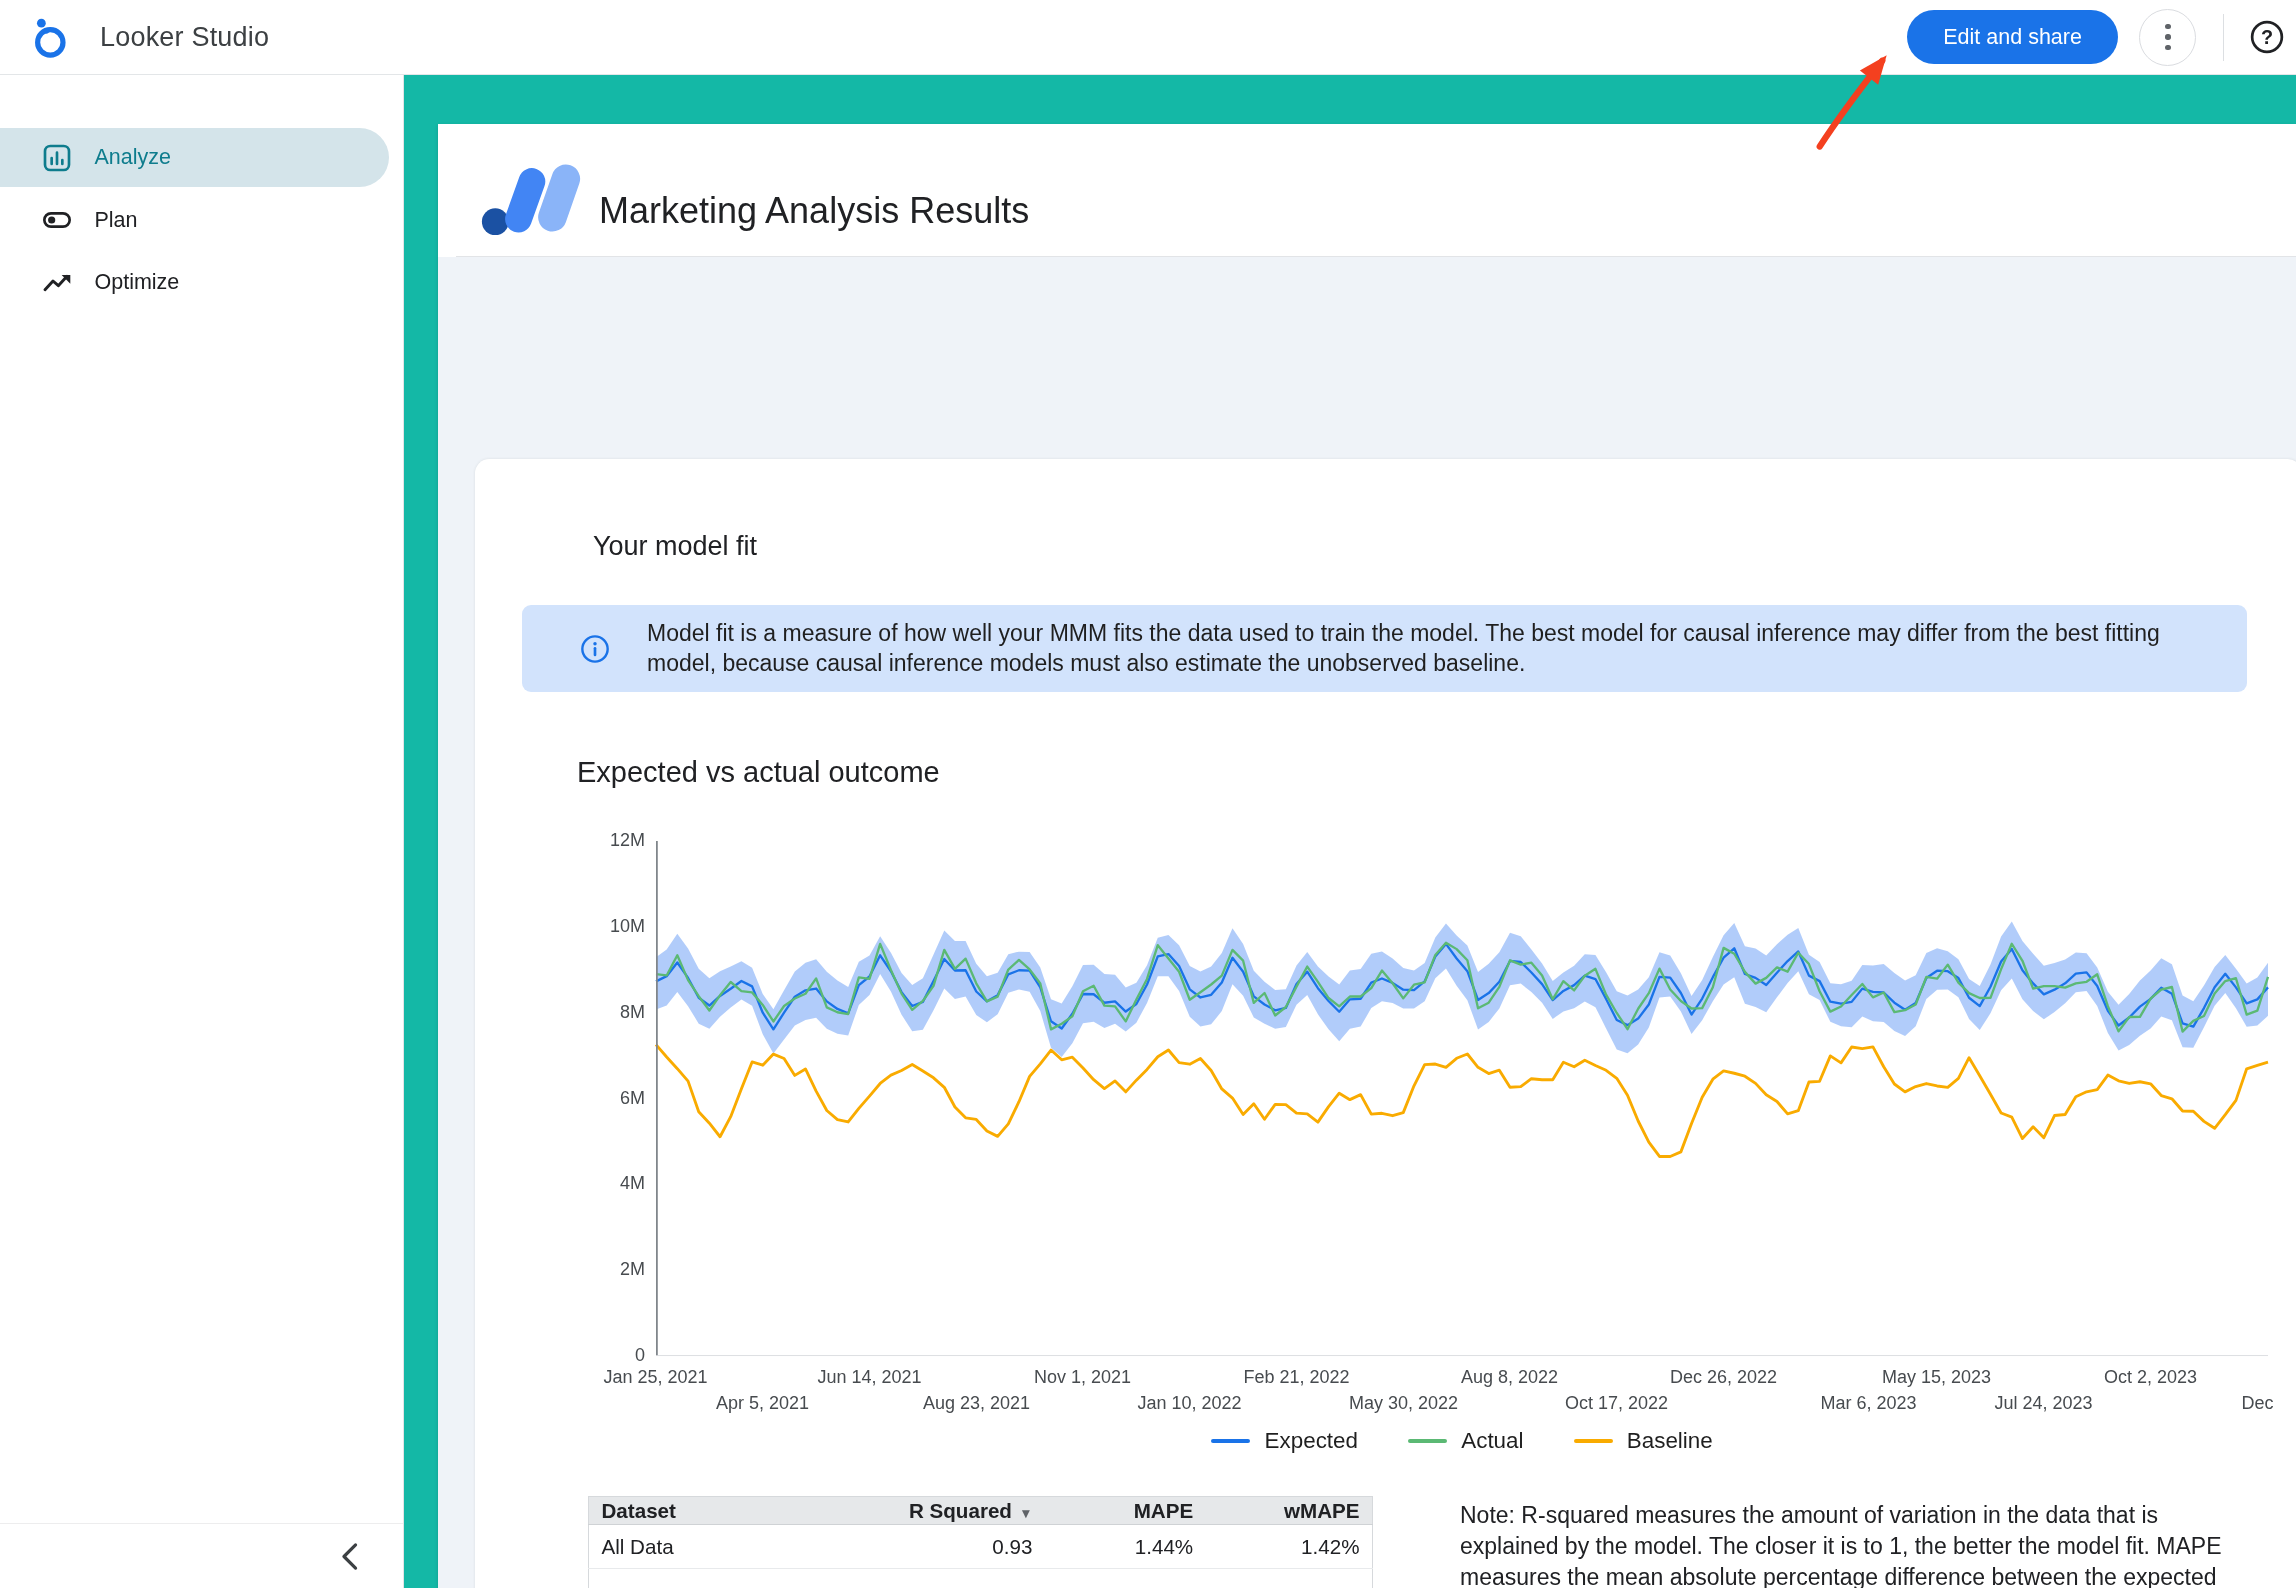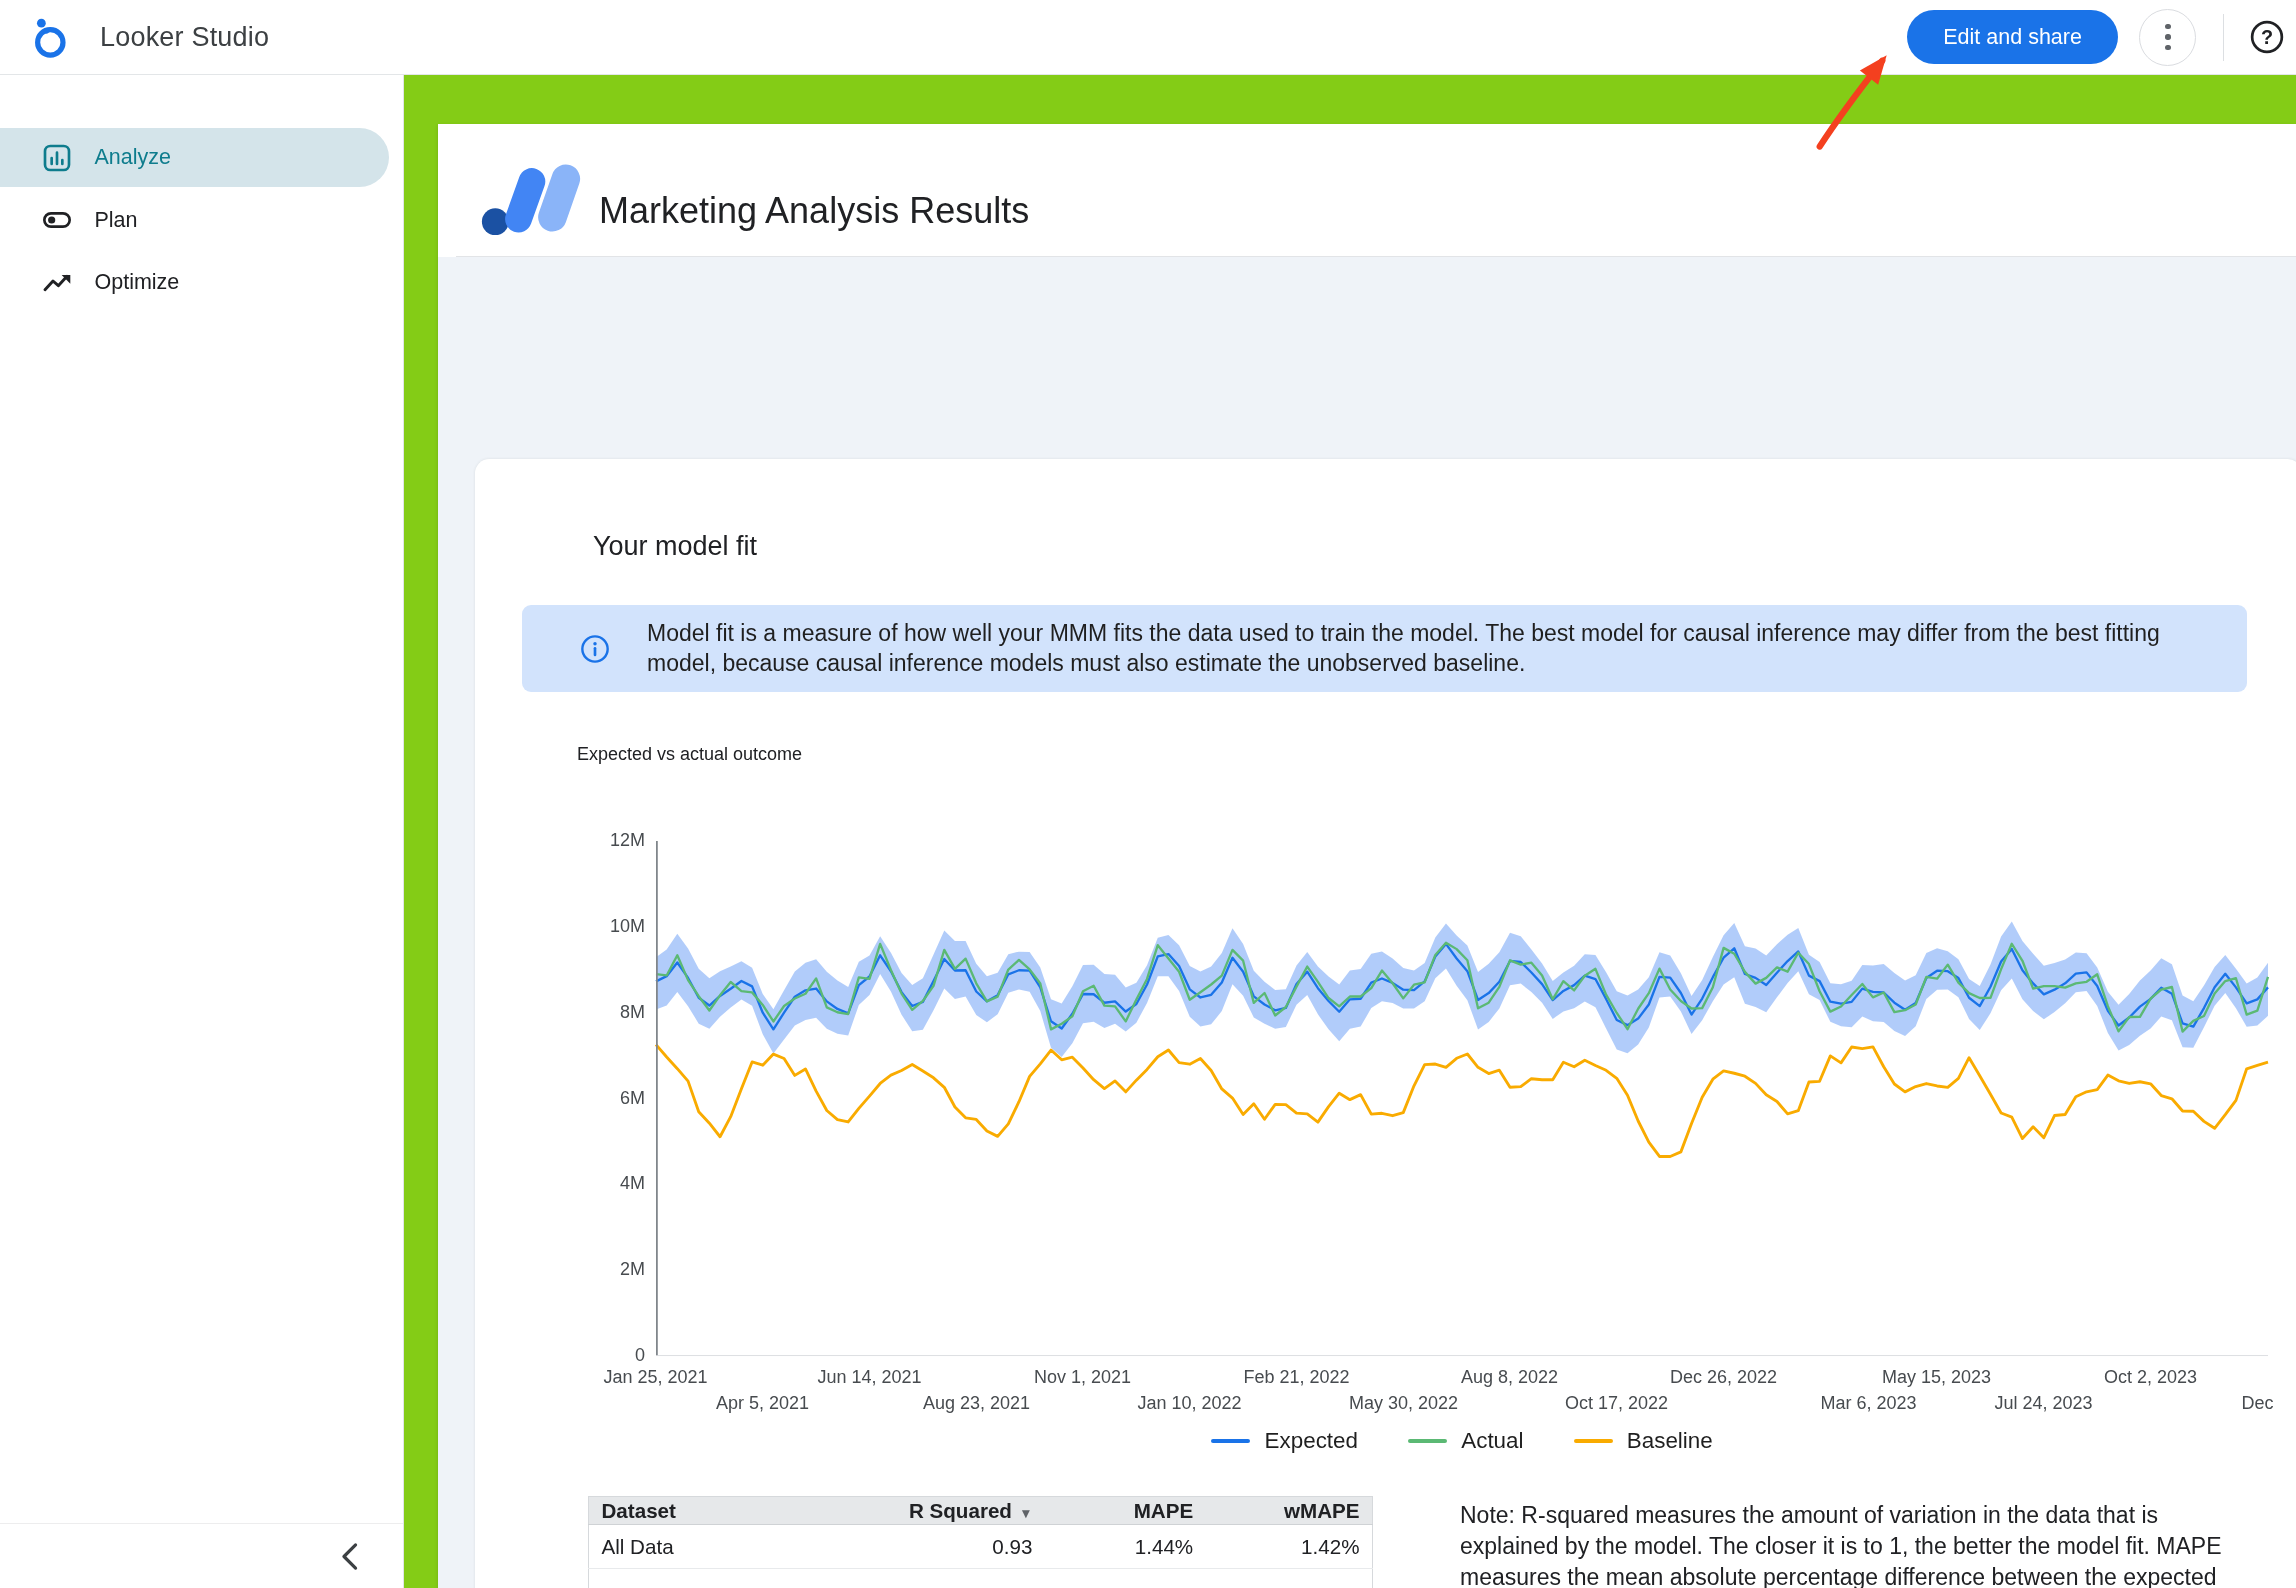--- a/index.html
+++ b/index.html
@@ -44,42 +44,42 @@
   }
   .sidebar-item.selected { background:#d4e4ea; color:#0e7c8d; }
   .sidebar-item .item-icon { display:flex; }
   .sidebar-footer {
     position:absolute; bottom:0; left:0; right:0; height:66px; border-top:0.9px solid #ededee;
     display:flex; align-items:center; justify-content:flex-end; padding-right:39px;
   }
   .collapse-btn { background:none; border:none; padding:3.6px; cursor:pointer; display:flex; }
 
   
-  .main { position:absolute; top:75px; left:404px; right:0; bottom:0; background:#84cc16; }
+  .main { position:absolute; top:75px; left:404px; right:0; bottom:0; background:#14b8a6; }
   .canvas {
     position:absolute; left:34px; top:49px; right:0; bottom:-27px; background:#fff;
     box-shadow:0 0.9px 3.6px rgba(0,0,0,0.14); overflow:hidden;
   }
   .report-header { position:absolute; top:0; left:0; right:0; height:132px; background:#fff; }
   .report-logo { position:absolute; left:43px; top:36px; }
   .report-title { position:absolute; left:161px; top:66px; font-size:36px; color:#202124; white-space:nowrap; }
   .header-divider { position:absolute; top:132px; left:18px; right:0; height:0.9px; background:#e2e4e7; }
   .section-bg { position:absolute; top:133px; left:0; right:0; bottom:0; background:#eff3f8; }
 
   .card {
     position:absolute; left:37px; top:202px; width:1827px; height:1433px; background:#fff;
     border-radius:14.3px; box-shadow:0 0.9px 2.7px rgba(60,64,67,0.12);
   }
   .card-title { position:absolute; left:118px; top:72px; font-size:27px; color:#202124; }
 
   .info-banner { position:absolute; left:47px; top:146px; width:1725px; height:87px; background:#d2e3fc; border-radius:9px; }
   .info-icon { position:absolute; left:57px; top:28px; }
   .info-text { position:absolute; left:125px; top:13.4px; width:1514px; font-size:23px; line-height:30px; color:#1f1f1f; }
 
-  .chart-heading { position:absolute; left:102px; top:285px; font-size:18px; color:#202124; }
+  .chart-heading { position:absolute; left:102px; top:297px; font-size:29px; color:#202124; }
 
   .chart { position:absolute; left:0; top:371px; width:1806px; height:641px; }
   .y-tick { position:absolute; left:0; width:170px; text-align:right; font-size:18px; line-height:23px; color:#474b4f; }
   .plot-svg { position:absolute; left:181px; top:10.7px; overflow:visible; }
   .x-tick { position:absolute; width:143px; text-align:center; font-size:18px; color:#474b4f; white-space:nowrap; }
   .legend {
     position:absolute; left:181px; top:598px; width:1612px; display:flex; justify-content:center;
     align-items:center; gap:50px; font-size:22.4px; color:#1f1f1f;
   }
   .legend-item { display:flex; align-items:center; }

